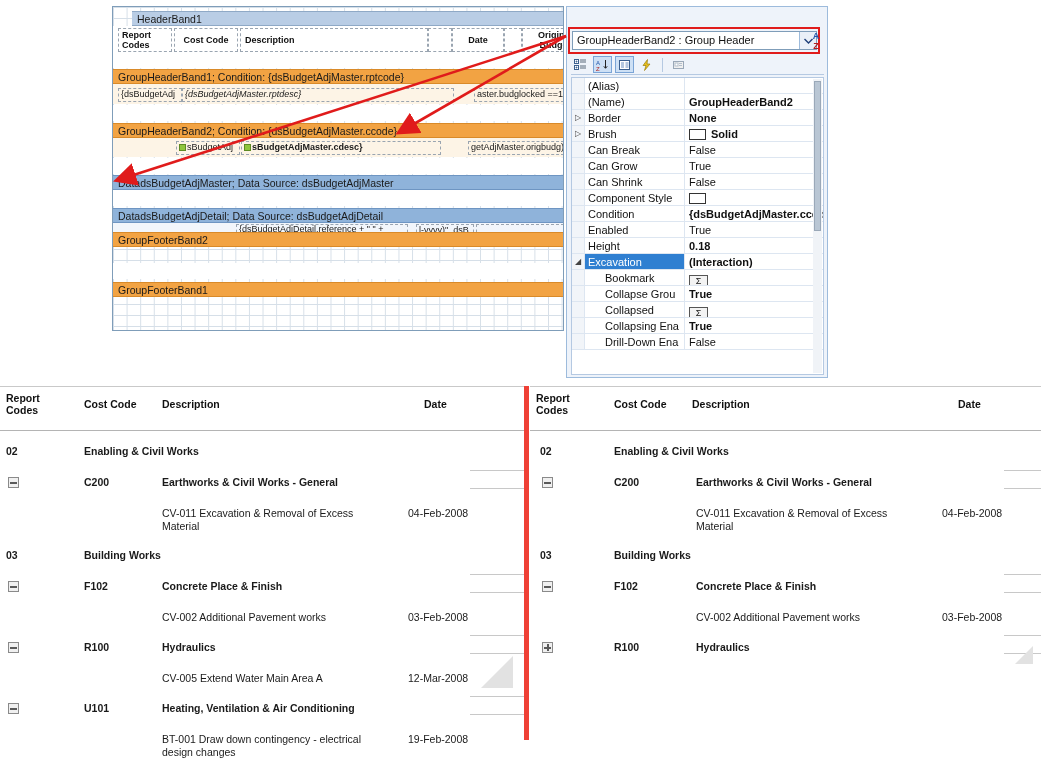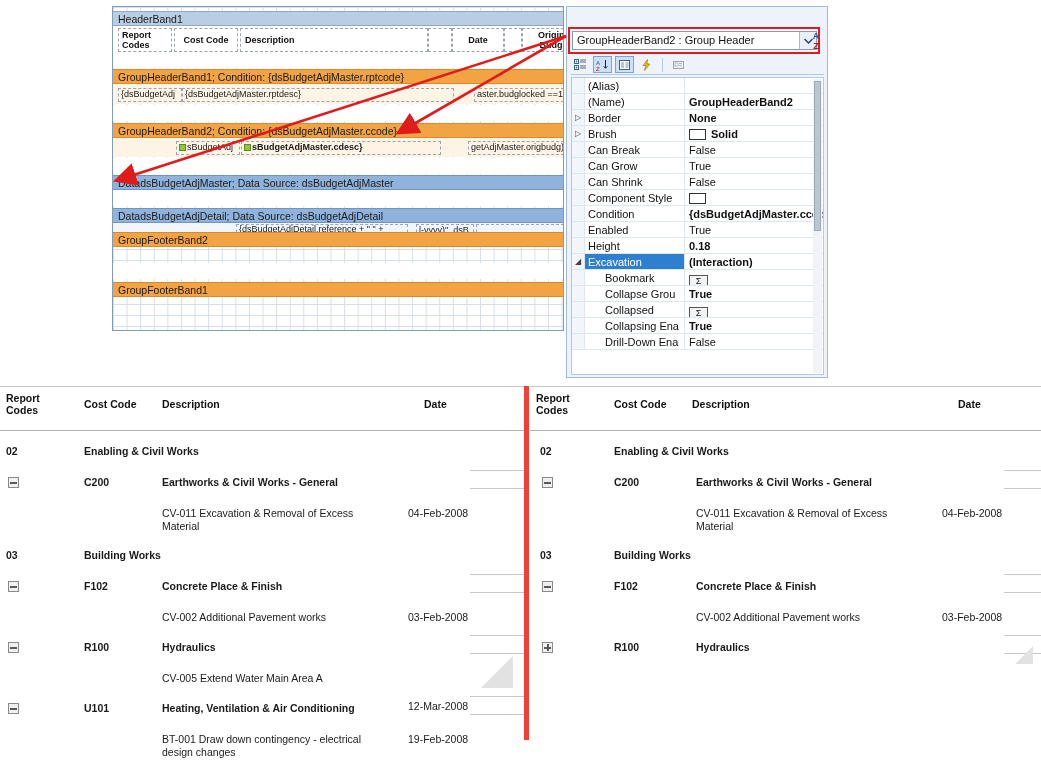--- a/index.html
+++ b/index.html
@@ -26,21 +26,21 @@
       linear-gradient(to right, #d6dfe8 1px, transparent 1px),
       linear-gradient(to bottom, #d6dfe8 1px, transparent 1px);
     background-size: 13.6px 11px;
   }
   .band {
     position: absolute; left: 0; width: 100%;
     font-size: 10.5px; color: #1a1a1a;
     padding-left: 5px; line-height: 15px; height: 15px;
     white-space: nowrap; overflow: hidden;
   }
-  .band-header { background: #b9cde5; border-top:1px solid #8fa9c6; border-bottom:1px solid #8fa9c6;}
+  .band-header { background: #b9cde5; border-top:1px solid #8fa9c6; border-bottom:1px solid #8fa9c6;margin-left:19px;}
   .band-group  { background: #f2a343; border-top:1px solid #d98a29; border-bottom:1px solid #d98a29;}
   .band-data   { background: #8fb3da; border-top:1px solid #6e95c2; border-bottom:1px solid #6e95c2;}
   .band-zone {
     position: absolute; left:0; width:100%;
   }
   .zone-light { background:#ffffff; }
   .zone-cream { background:#fdf4e6; }
   .zone-bluish { background:#f2f6fb; }
 
   .tbox {
@@ -219,21 +219,21 @@
     <div class="hdrcell" style="left:62px; top:22px; width:62px;  height:22px; line-height:20px;">Cost Code</div>
     <div class="hdrcell" style="left:128px;top:22px; width:186px; height:22px; line-height:20px; text-align:left; padding-left:4px;">Description</div>
     <div class="hdrcell" style="left:316px;top:22px; width:22px;  height:22px;"></div>
     <div class="hdrcell" style="left:340px;top:22px; width:50px;  height:22px; line-height:20px;">Date</div>
     <div class="hdrcell" style="left:392px;top:22px; width:16px;  height:22px;"></div>
     <div class="hdrcell" style="left:410px;top:22px; width:64px;  height:22px;">Original<br>Budget</div>
 
     <div class="band band-group" style="top:62px;">GroupHeaderBand1; Condition: {dsBudgetAdjMaster.rptcode}</div>
     <div class="band-zone zone-cream" style="top:77px;height:20px;"></div>
     <div class="tbox" style="left:6px;  top:82px; width:62px;  height:12px;">{dsBudgetAdj</div>
-    <div class="tbox" style="left:70px; top:82px; width:270px; height:12px;">{dsBudgetAdjMaster.rptdesc}</div>
+    <div class="tbox" style="left:70px; top:82px; width:270px; height:12px;font-style:italic;">{dsBudgetAdjMaster.rptdesc}</div>
     <div class="tbox" style="left:362px;top:82px; width:88px;  height:12px;">aster.budglocked ==1)}}</div>
     <div class="band-zone zone-light" style="top:98px;height:16px;"></div>
 
     <div class="band band-group" style="top:116px;">GroupHeaderBand2; Condition: {dsBudgetAdjMaster.ccode}</div>
     <div class="band-zone zone-cream" style="top:131px;height:19px;"></div>
     <div class="tbox" style="left:64px; top:135px; width:62px;  height:12px;">
       <span class="expr-ico"></span><span>sBudgetAdj</span>
     </div>
     <div class="tbox" style="left:129px;top:135px; width:198px; height:12px; font-weight:bold;">
       <span class="expr-ico"></span><span>sBudgetAdjMaster.cdesc}</span>
@@ -464,21 +464,21 @@
           <div class="pm" style="left: 8px; top: 1px;">
             <i></i>
           </div>
           <div class="cell b" style="left: 84px; top: 0px;">R100</div>
           <div class="cell b" style="left: 162px; top: 0px;">Hydraulics</div>
           <div class="rule" style="left: 470px; top: -6px; width: 57px;"></div>
           <div class="rule" style="left: 470px; top: 12px; width: 57px;"></div>
         </div>
         <div class="pv-row" style="position: absolute; left: 0px; top: 241px; width: 100%;">
           <div class="cell" style="left: 162px; top: 0px; white-space: pre-line; width: 220px;">CV-005 Extend Water Main Area A</div>
-          <div class="cell" style="left: 408px; top: 0px; margin-top: 28px;">12-Mar-2008</div>
+          <div class="cell" style="left: 408px; top: 0px;">12-Mar-2008</div>
         </div>
         <div class="pv-row" style="position: absolute; left: 0px; top: 271px; width: 100%;">
           <div class="pm" style="left: 8px; top: 1px;">
             <i></i>
           </div>
           <div class="cell b" style="left: 84px; top: 0px;">U101</div>
           <div class="cell b" style="left: 162px; top: 0px;">Heating, Ventilation &amp; Air Conditioning</div>
           <div class="rule" style="left: 470px; top: -6px; width: 57px;"></div>
           <div class="rule" style="left: 470px; top: 12px; width: 57px;"></div>
         </div>

